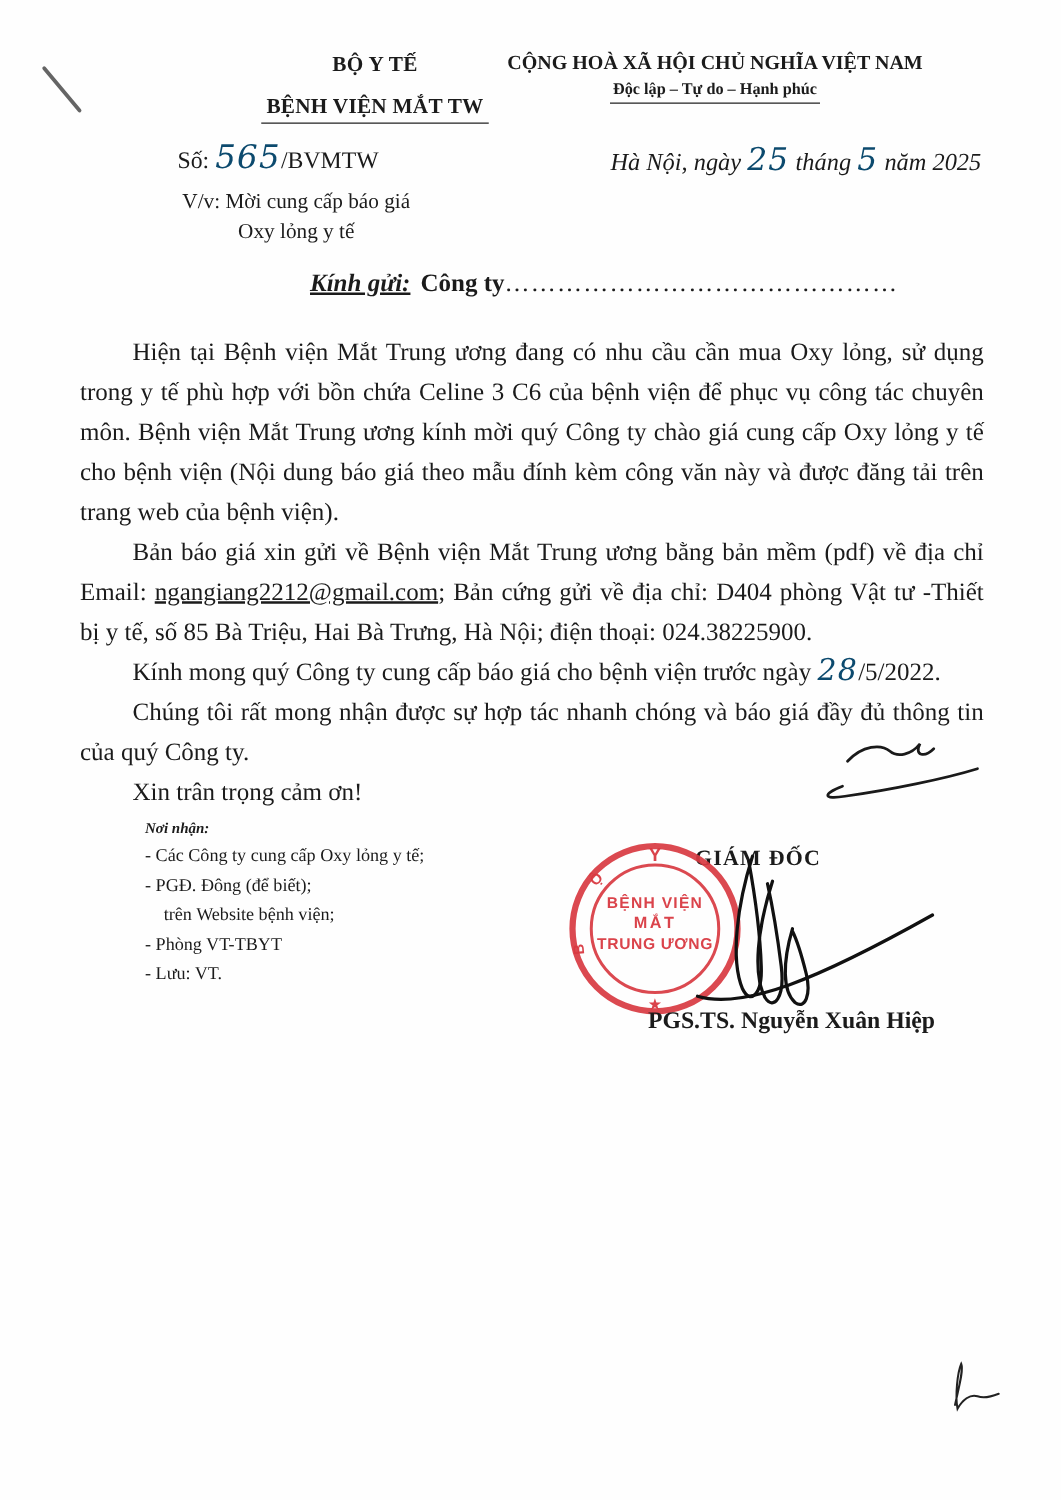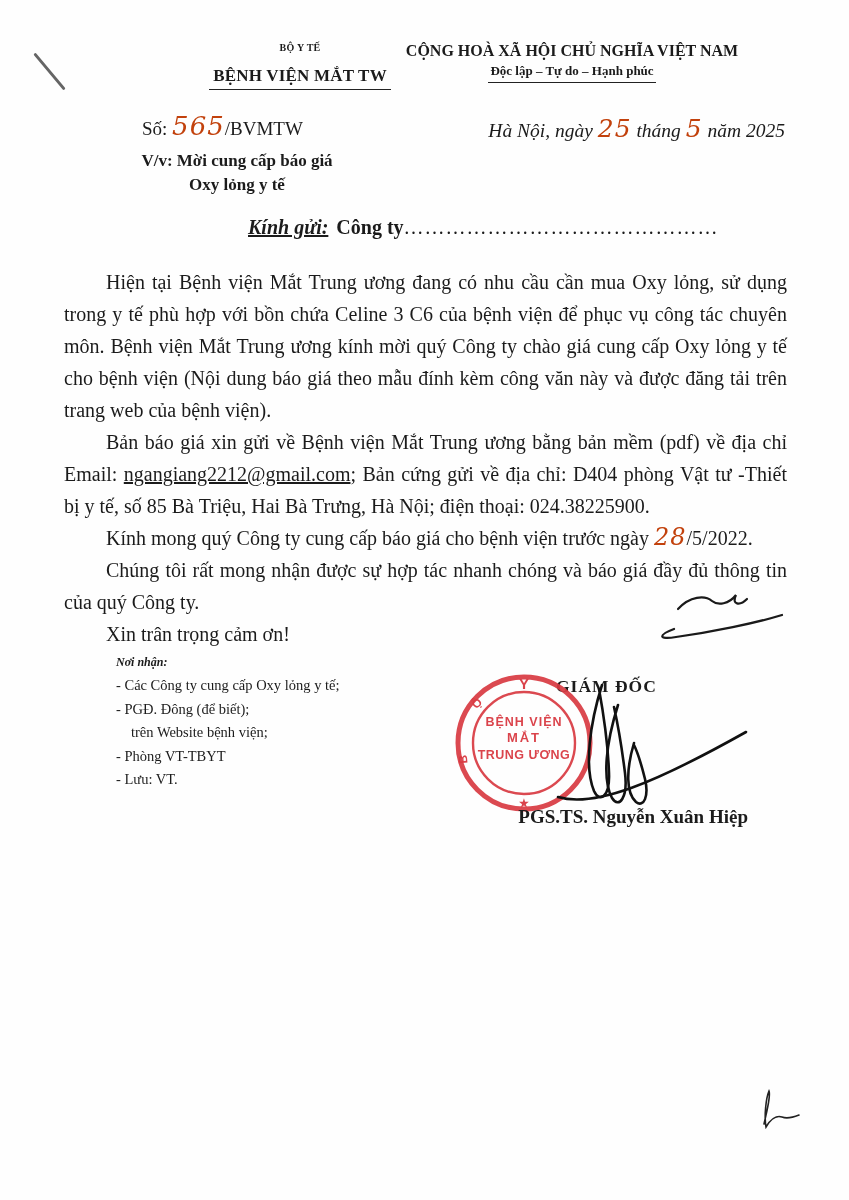--- a/index.html
+++ b/index.html
@@ -11,34 +11,34 @@
     color:#1b1b1b;
     overflow:hidden;
   }
   
   .corner-mark{
     position:absolute;left:48px;top:48px;width:3px;height:47px;
     background:#4a4a4a;transform:rotate(-40deg);border-radius:2px;opacity:.85;
   }
   
   .hdr-left{position:absolute;left:185px;top:42px;width:230px;text-align:center;}
-  .hdr-left .l1{font-weight:bold;font-size:10px;letter-spacing:.3px;}
+  .hdr-left .l1{font-weight:bold;font-size:17px;letter-spacing:.3px;}
   .hdr-left .l2{display:inline-block;font-weight:bold;font-size:17px;letter-spacing:.2px;
     border-bottom:1.6px solid #222;padding:1px 4px 3px 4px;margin-top:12px;}
   .hdr-right{position:absolute;left:402px;top:42px;width:340px;text-align:center;}
   .hdr-right .l1{font-weight:bold;font-size:16px;}
   .hdr-right .l2{display:inline-block;font-weight:bold;font-size:13px;
     border-bottom:1.6px solid #222;padding:1px 2px 3px 2px;margin-top:2px;}
   
   .so-line{position:absolute;left:142px;top:118px;font-size:19px;white-space:nowrap;}
   .hw{font-family:"DejaVu Serif", serif;font-style:italic;font-weight:400;
-      font-size:26px;line-height:0;letter-spacing:1px;color:#c2410c;}
+      font-size:26px;line-height:0;letter-spacing:1px;color:#0c4a6e;}
   .hw-sm{font-size:24px;}
   .subject{position:absolute;left:112px;top:149px;width:250px;text-align:center;
-    font-size:17px;line-height:24px;font-weight:bold;}
+    font-size:17px;line-height:24px;}
   .date-line{position:absolute;right:64px;top:120px;font-style:italic;font-size:19.5px;white-space:nowrap;}
   .date-line .hw{font-size:25px;}
   
   .saluto{position:absolute;left:248px;top:216px;font-size:20px;white-space:nowrap;}
   .saluto .kg{font-weight:bold;font-style:italic;text-decoration:underline;}
   .saluto .cty{font-weight:bold;margin-left:8px;}
   .saluto .dots{letter-spacing:1px;}
   
   .body-text{position:absolute;left:64px;top:266px;width:723px;
     font-size:20px;line-height:32px;text-align:justify;}

